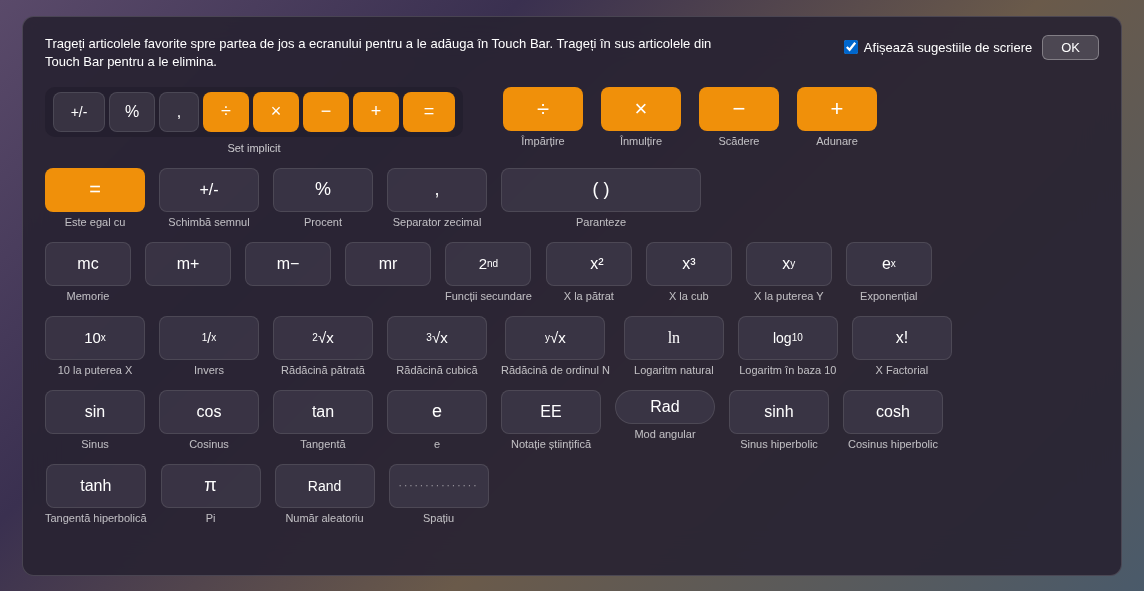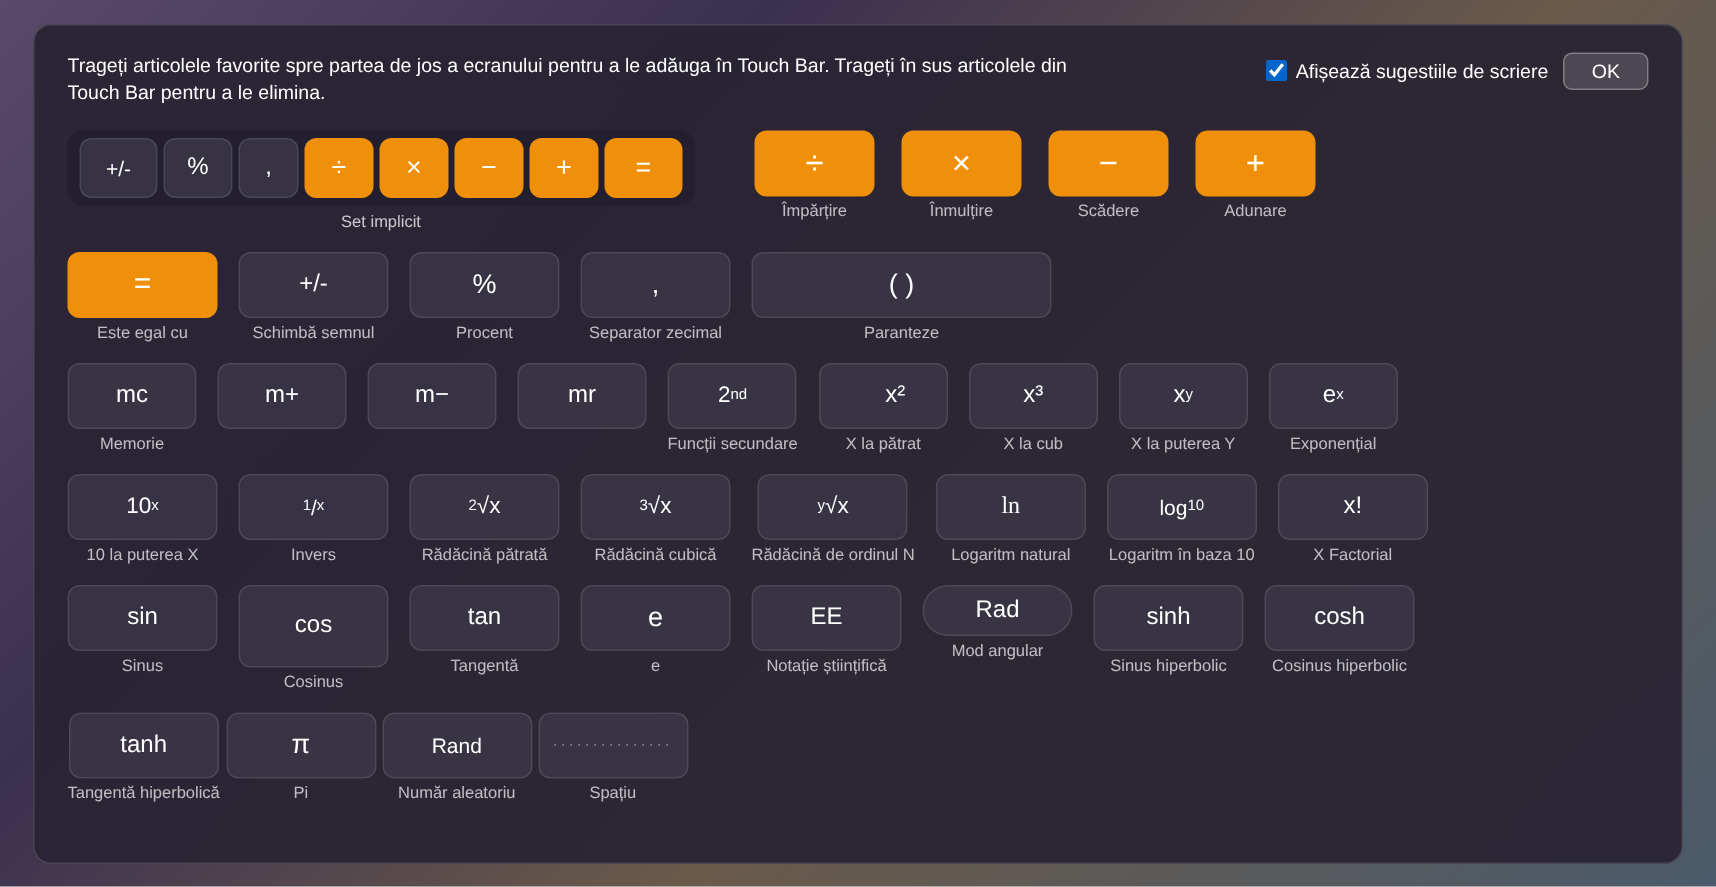--- a/index.html
+++ b/index.html
@@ -252,21 +252,21 @@
       <span class="btn-group-label">X Factorial</span>
     </div>
   </div>
 
   <div style="display:flex; gap:14px; margin-bottom:14px;">
     <div class="btn-group">
       <button class="btn btn-dark" style="width:100px; height:44px; font-size:16px;">sin</button>
       <span class="btn-group-label">Sinus</span>
     </div>
     <div class="btn-group">
-      <button class="btn btn-dark" style="width:100px; height:55px; font-size:16px;">cos</button>
+      <button class="btn btn-dark" style="width:100px; height:44px; font-size:16px;">cos</button>
       <span class="btn-group-label">Cosinus</span>
     </div>
     <div class="btn-group">
       <button class="btn btn-dark" style="width:100px; height:44px; font-size:16px;">tan</button>
       <span class="btn-group-label">Tangentă</span>
     </div>
     <div class="btn-group">
       <button class="btn btn-dark" style="width:100px; height:44px; font-size:18px;">e</button>
       <span class="btn-group-label">e</span>
     </div>
@@ -281,21 +281,21 @@
     <div class="btn-group">
       <button class="btn btn-dark" style="width:100px; height:44px; font-size:16px;">sinh</button>
       <span class="btn-group-label">Sinus hiperbolic</span>
     </div>
     <div class="btn-group">
       <button class="btn btn-dark" style="width:100px; height:44px; font-size:16px;">cosh</button>
       <span class="btn-group-label">Cosinus hiperbolic</span>
     </div>
   </div>
 
-  <div style="display:flex; gap:4px;">
+  <div style="display:flex; gap:14px;">
     <div class="btn-group">
       <button class="btn btn-dark" style="width:100px; height:44px; font-size:16px;">tanh</button>
       <span class="btn-group-label">Tangentă hiperbolică</span>
     </div>
     <div class="btn-group">
       <button class="btn btn-dark" style="width:100px; height:44px; font-size:18px;">π</button>
       <span class="btn-group-label">Pi</span>
     </div>
     <div class="btn-group">
       <button class="btn btn-dark" style="width:100px; height:44px; font-size:14px;">Rand</button>

